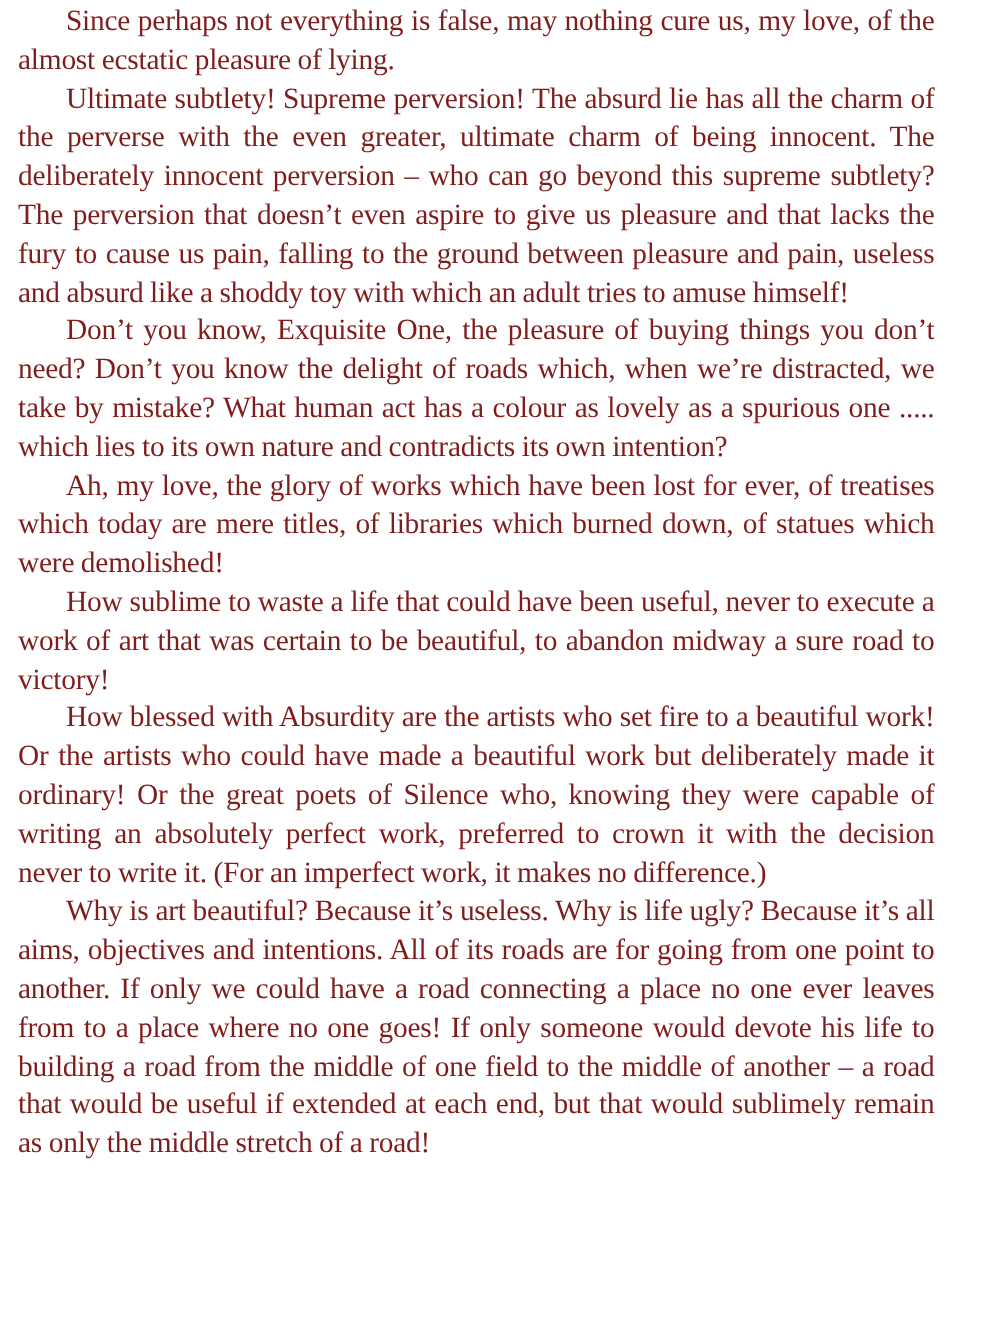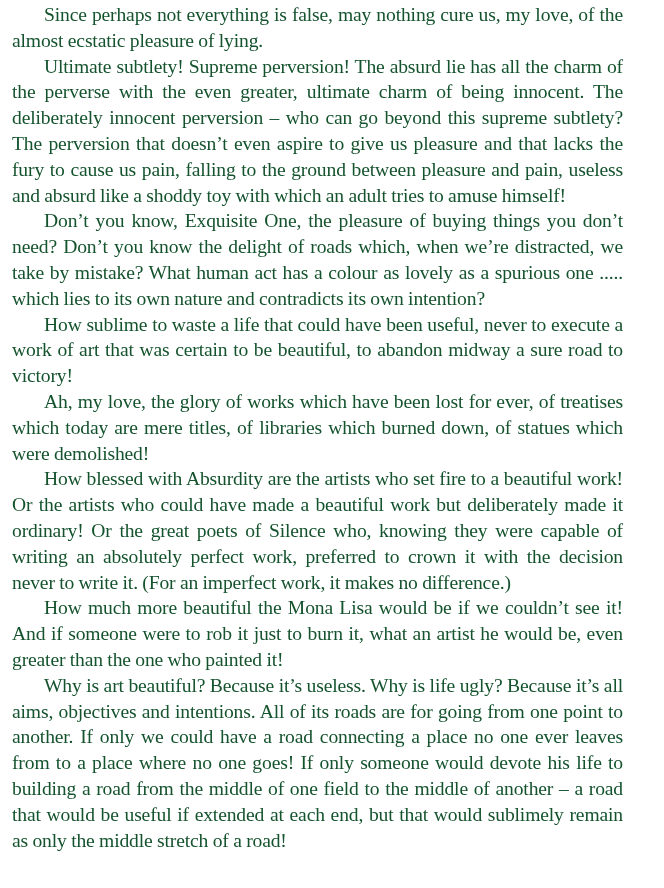--- a/index.html
+++ b/index.html
@@ -13,37 +13,36 @@
       overflow: hidden;
     }
     .page {
       position: absolute;
       left: 12px;
       top: 2px;
       width: 611px;
       font-family: "Liberation Serif", "DejaVu Serif", serif;
       font-size: 19.6px;
       line-height: 25.8px;
-      color: #14532d;
+      color: #7f1d1d;
       letter-spacing: -0.15px;
       word-spacing: -0.3px;
     }
     .page p {
       margin: 0;
       text-indent: 32px;
       text-align: justify;
       text-align-last: left;
       hyphens: none;
     }
   </style>
 </head>
 <body>
 
 <div class="page">
   <p>Since perhaps not everything is false, may nothing cure us, my love, of the almost ecstatic pleasure of lying.</p>
   <p>Ultimate subtlety! Supreme perversion! The absurd lie has all the charm of the perverse with the even greater, ultimate charm of being innocent. The deliberately innocent perversion – who can go beyond this supreme subtlety? The perversion that doesn’t even aspire to give us pleasure and that lacks the fury to cause us pain, falling to the ground between pleasure and pain, useless and absurd like a shoddy toy with which an adult tries to amuse himself!</p>
   <p>Don’t you know, Exquisite One, the pleasure of buying things you don’t need? Don’t you know the delight of roads which, when we’re distracted, we take by mistake? What human act has a colour as lovely as a spurious one ..... which lies to its own nature and contradicts its own intention?</p>
+  <p>Ah, my love, the glory of works which have been lost for ever, of treatises which today are mere titles, of libraries which burned down, of statues which were demolished!</p>
   <p>How sublime to waste a life that could have been useful, never to execute a work of art that was certain to be beautiful, to abandon midway a sure road to victory!</p>
-  <p>Ah, my love, the glory of works which have been lost for ever, of treatises which today are mere titles, of libraries which burned down, of statues which were demolished!</p>
   <p>How blessed with Absurdity are the artists who set fire to a beautiful work! Or the artists who could have made a beautiful work but deliberately made it ordinary! Or the great poets of Silence who, knowing they were capable of writing an absolutely perfect work, preferred to crown it with the decision never to write it. (For an imperfect work, it makes no difference.)</p>
-  <p>How much more beautiful the Mona Lisa would be if we couldn’t see it! And if someone were to rob it just to burn it, what an artist he would be, even greater than the one who painted it!</p>
   <p>Why is art beautiful? Because it’s useless. Why is life ugly? Because it’s all aims, objectives and intentions. All of its roads are for going from one point to another. If only we could have a road connecting a place no one ever leaves from to a place where no one goes! If only someone would devote his life to building a road from the middle of one field to the middle of another – a road that would be useful if extended at each end, but that would sublimely remain as only the middle stretch of a road!</p>
 </div>
 
 </body></html>

